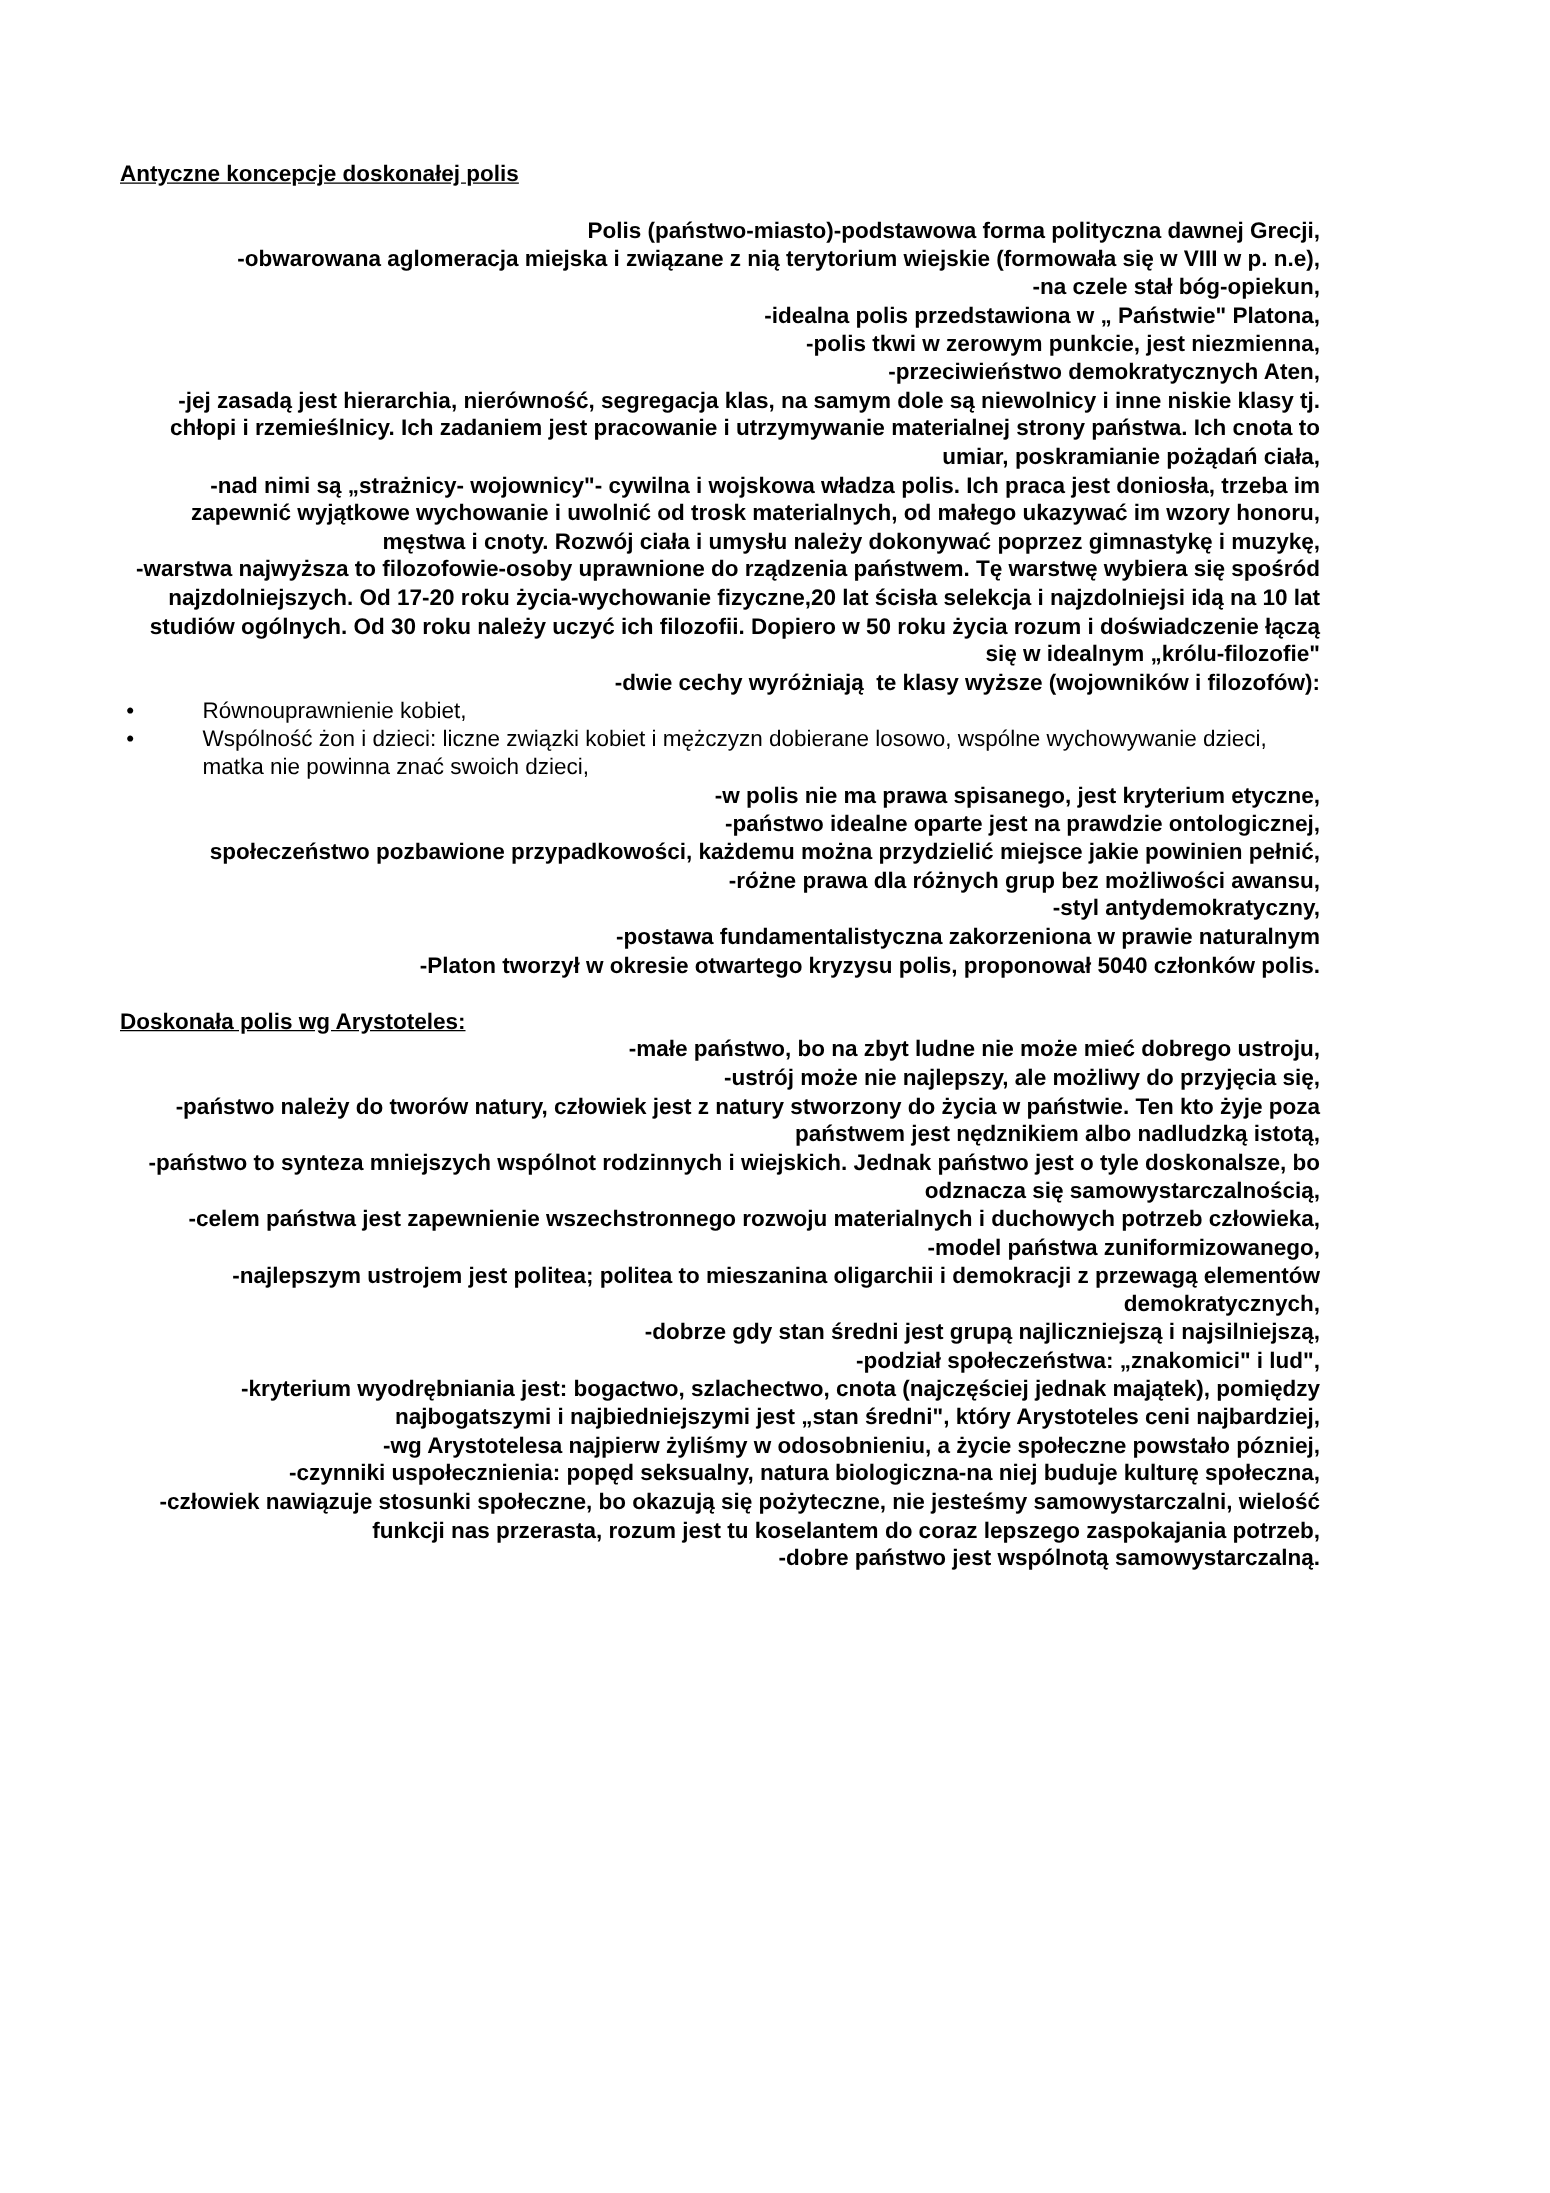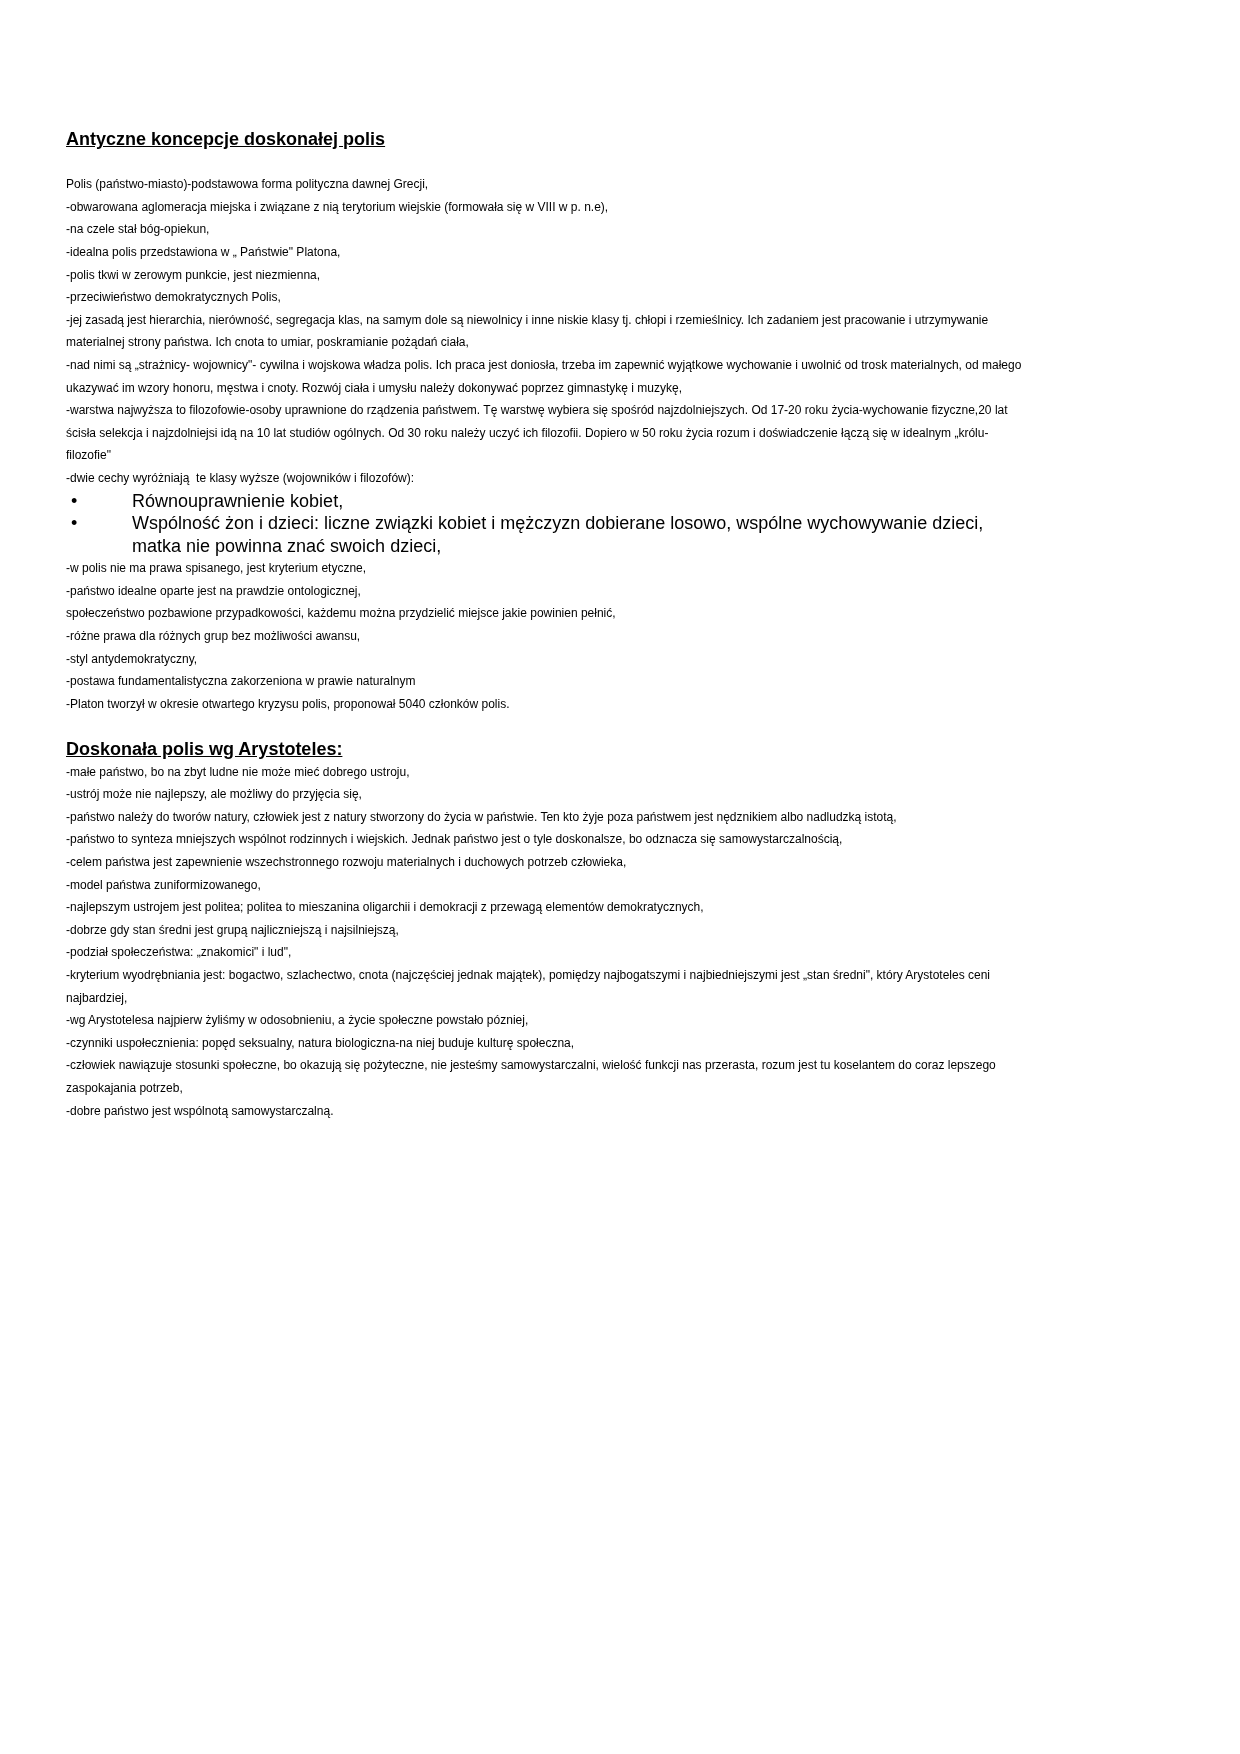--- a/index.html
+++ b/index.html
@@ -11,37 +11,38 @@
     width: 1240px;
     height: 1754px;
     color: #000000;
     font-family: "Liberation Sans", "DejaVu Sans", sans-serif;
     overflow: hidden;
   }
   .page {
     box-sizing: border-box;
     width: 1120px;
     height: 1754px;
-    padding: 128px 130px 0 66px;
+    padding: 128px 130px 0 96px;
     background: #ffffff;
   }
   .doc-heading {
     margin: 0;
     font-size: 18px;
     line-height: 22.6px;
     font-weight: bold;
     text-decoration: underline;
   }
   .line {
     margin: 0;
     width: 960px;
-    font-size: 12px;
+    font-size: 18px;
     line-height: 22.6px;
-    font-weight: normal;
+    font-weight: bold;
     white-space: pre-wrap;
+    text-align: right;
   }
   .blank-line {
     height: 22.6px;
   }
   .bullet-row {
     display: flex;
     width: 960px;
     padding-left: 5px;
     box-sizing: border-box;
   }
@@ -64,21 +65,21 @@
 <div class="page">
 
   <h1 class="doc-heading">Antyczne koncepcje doskonałej polis</h1>
   <div class="blank-line"></div>
 
   <p class="line">Polis (państwo-miasto)-podstawowa forma polityczna dawnej Grecji,</p>
   <p class="line">-obwarowana aglomeracja miejska i związane z nią terytorium wiejskie (formowała się w VIII w p. n.e),</p>
   <p class="line">-na czele stał bóg-opiekun,</p>
   <p class="line">-idealna polis przedstawiona w „ Państwie" Platona,</p>
   <p class="line">-polis tkwi w zerowym punkcie, jest niezmienna,</p>
-  <p class="line">-przeciwieństwo demokratycznych Polis,</p>
+  <p class="line">-przeciwieństwo demokratycznych Aten,</p>
   <p class="line">-jej zasadą jest hierarchia, nierówność, segregacja klas, na samym dole są niewolnicy i inne niskie klasy tj. chłopi i rzemieślnicy. Ich zadaniem jest pracowanie i utrzymywanie materialnej strony państwa. Ich cnota to umiar, poskramianie pożądań ciała,</p>
   <p class="line">-nad nimi są „strażnicy- wojownicy"- cywilna i wojskowa władza polis. Ich praca jest doniosła, trzeba im zapewnić wyjątkowe wychowanie i uwolnić od trosk materialnych, od małego ukazywać im wzory honoru, męstwa i cnoty. Rozwój ciała i umysłu należy dokonywać poprzez gimnastykę i muzykę,</p>
   <p class="line">-warstwa najwyższa to filozofowie-osoby uprawnione do rządzenia państwem. Tę warstwę wybiera się spośród najzdolniejszych. Od 17-20 roku życia-wychowanie fizyczne,20 lat ścisła selekcja i najzdolniejsi idą na 10 lat studiów ogólnych. Od 30 roku należy uczyć ich filozofii. Dopiero w 50 roku życia rozum i doświadczenie łączą się w idealnym „królu-filozofie"</p>
   <p class="line">-dwie cechy wyróżniają  te klasy wyższe (wojowników i filozofów):</p>
 
   <div class="bullet-row">
     <span class="bullet-glyph">•</span>
     <span class="bullet-text">Równouprawnienie kobiet,</span>
   </div>
   <div class="bullet-row">

